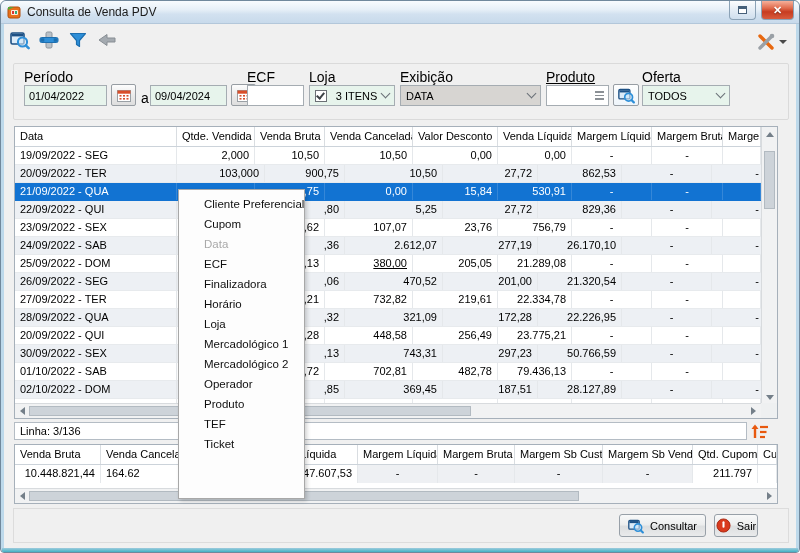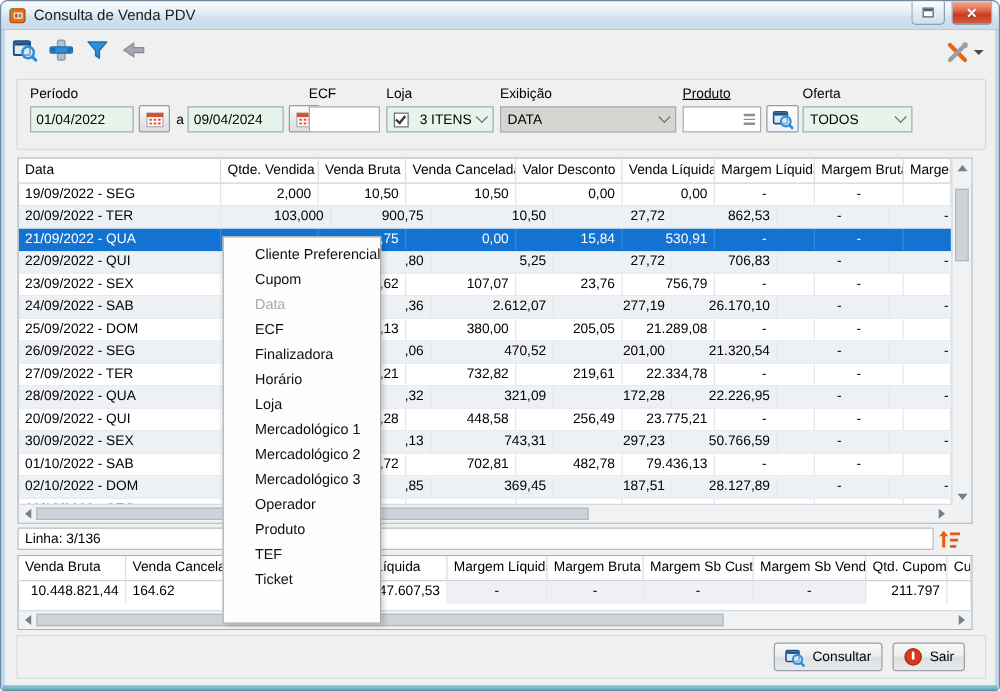--- a/index.html
+++ b/index.html
@@ -25,21 +25,21 @@
 
   
   .toolbar{position:absolute;top:27px;left:9px;height:24px;display:flex;gap:9px;align-items:center;}
   .tool-ic{width:20px;height:20px;display:flex;align-items:center;justify-content:center;}
   .tools-right{position:absolute;top:31px;right:12px;display:flex;align-items:center;gap:3px;}
   .caret-down{width:0;height:0;border-left:4px solid transparent;border-right:4px solid transparent;border-top:4px solid #4a4a4a;}
 
   
   .filters{position:absolute;left:12px;top:62px;width:776px;height:57px;
     border:1px solid #dadada;background:#f0f0f0;border-radius:2px;}
-  .flabel{position:absolute;top:5px;font-size:11px;color:#000;white-space:nowrap;}
+  .flabel{position:absolute;top:5px;font-size:14px;color:#000;white-space:nowrap;}
   .fctl{position:absolute;top:21px;height:21px;font-size:11px;display:flex;align-items:center;}
   .tbox{border:1px solid #a5acb2;background:#fff;padding:0 4px;}
   .green{background:#e7f4ec;text-align:right;}
   .graybg{background:#d7d5d2;}
   .combo{border:1px solid #a5acb2;padding:0 5px;justify-content:space-between;}
   .chev{width:7px;height:7px;border-right:1.6px solid #6a7077;border-bottom:1.6px solid #6a7077;
     transform:rotate(45deg);margin-top:-4px;flex:none;}
   .calbtn{position:absolute;top:20px;width:25px;height:22px;border:1px solid #979da3;border-radius:2px;
     background:linear-gradient(#fdfdfd,#e9e9e9 55%,#dedede);display:flex;align-items:center;justify-content:center;}
   .cb{width:12px;height:12px;border:1px solid #6b7075;background:#fff;position:relative;margin-right:4px;flex:none;}
@@ -81,21 +81,21 @@
   .linebar{position:absolute;left:13px;top:421px;width:733px;height:18px;background:#fff;
     border:1px solid #b4bcc4;font-size:11px;line-height:16px;padding-left:5px;color:#000;}
   .sort-icon{position:absolute;left:749px;top:420px;width:20px;height:20px;}
 
   
   .footer{position:absolute;left:12px;top:507px;width:776px;height:35px;border:1px solid #dcdcdc;background:#f0f0f0;}
   .btn{position:absolute;top:5px;height:23px;border:1px solid #98a0a8;border-radius:3px;
     background:linear-gradient(#f8f9f9,#edeeee 45%,#dddfe0 55%,#e9eaeb);
     font-size:11px;color:#000;display:flex;align-items:center;justify-content:center;gap:6px;}
   #btn-consultar{left:605px;width:87px;}
-  #btn-sair{left:700px;width:58px;}
+  #btn-sair{left:700px;width:44px;}
 
   
   .cmenu{position:absolute;left:177px;top:188px;width:127px;height:310px;background:#fdfdfd;
     border:1px solid #a8a8a8;box-shadow:2px 2px 4px rgba(0,0,0,.18);z-index:50;padding:4px 0;}
   .mi{height:20px;line-height:20px;padding-left:25px;font-size:11.5px;color:#0f0f0f;white-space:nowrap;overflow:hidden;}
   .mi.disabled{color:#a9a9a9;}
 
   .ulabel{text-decoration:underline;}
   .eq-icon{display:flex;flex-direction:column;gap:2px;margin-left:auto;}
   .eq-icon b{display:block;width:9px;height:1.5px;background:#8b9095;}
@@ -280,21 +280,21 @@
           <div class="tcell a-c" style="width: 80px;">-</div>
           <div class="tcell a-c" style="width: 71px;">-</div>
           <div class="tcell a-c" style="width: 38px;"></div>
         </div>
         <div class="trow stripe">
           <div class="tcell a-l" style="width: 162px;">22/09/2022 - QUI</div>
           <div class="tcell a-r" style="width: 78px;"></div>
           <div class="tcell a-r" style="width: 70px;">,80</div>
           <div class="tcell a-r" style="width: 88px;">5,25</div>
           <div class="tcell a-r" style="width: 85px;">27,72</div>
-          <div class="tcell a-r" style="width: 74px;">706,83</div>
+          <div class="tcell a-r" style="width: 74px;">829,36</div>
           <div class="tcell a-c" style="width: 80px;">-</div>
           <div class="tcell a-c" style="width: 71px;">-</div>
           <div class="tcell a-c" style="width: 38px;"></div>
         </div>
         <div class="trow">
           <div class="tcell a-l" style="width: 162px;">23/09/2022 - SEX</div>
           <div class="tcell a-r" style="width: 78px;"></div>
           <div class="tcell a-r" style="width: 70px;">,62</div>
           <div class="tcell a-r" style="width: 88px;">107,07</div>
           <div class="tcell a-r" style="width: 85px;">23,76</div>
@@ -311,21 +311,21 @@
           <div class="tcell a-r" style="width: 85px;">277,19</div>
           <div class="tcell a-r" style="width: 74px;">26.170,10</div>
           <div class="tcell a-c" style="width: 80px;">-</div>
           <div class="tcell a-c" style="width: 71px;">-</div>
           <div class="tcell a-c" style="width: 38px;"></div>
         </div>
         <div class="trow">
           <div class="tcell a-l" style="width: 162px;">25/09/2022 - DOM</div>
           <div class="tcell a-r" style="width: 78px;"></div>
           <div class="tcell a-r" style="width: 70px;">,13</div>
-          <div class="tcell a-r" style="width: 88px;">380,00</div>
+          <div class="tcell a-r" style="width: 88px; text-decoration: underline;">380,00</div>
           <div class="tcell a-r" style="width: 85px;">205,05</div>
           <div class="tcell a-r" style="width: 74px;">21.289,08</div>
           <div class="tcell a-c" style="width: 80px;">-</div>
           <div class="tcell a-c" style="width: 71px;">-</div>
           <div class="tcell a-c" style="width: 38px;"></div>
         </div>
         <div class="trow stripe">
           <div class="tcell a-l" style="width: 162px;">26/09/2022 - SEG</div>
           <div class="tcell a-r" style="width: 78px;"></div>
           <div class="tcell a-r" style="width: 70px;">,06</div>
@@ -502,20 +502,19 @@
   <div class="cmenu" id="cmenu">
       <div class="mi">Cliente Preferencial</div>
       <div class="mi">Cupom</div>
       <div class="mi disabled">Data</div>
       <div class="mi">ECF</div>
       <div class="mi">Finalizadora</div>
       <div class="mi">Horário</div>
       <div class="mi">Loja</div>
       <div class="mi">Mercadológico 1</div>
       <div class="mi">Mercadológico 2</div>
-      <div class="mi">Mercadológico 3</div>
       <div class="mi">Operador</div>
       <div class="mi">Produto</div>
       <div class="mi">TEF</div>
       <div class="mi">Ticket</div>
     </div>
 
 </div>
 
 </body></html>

